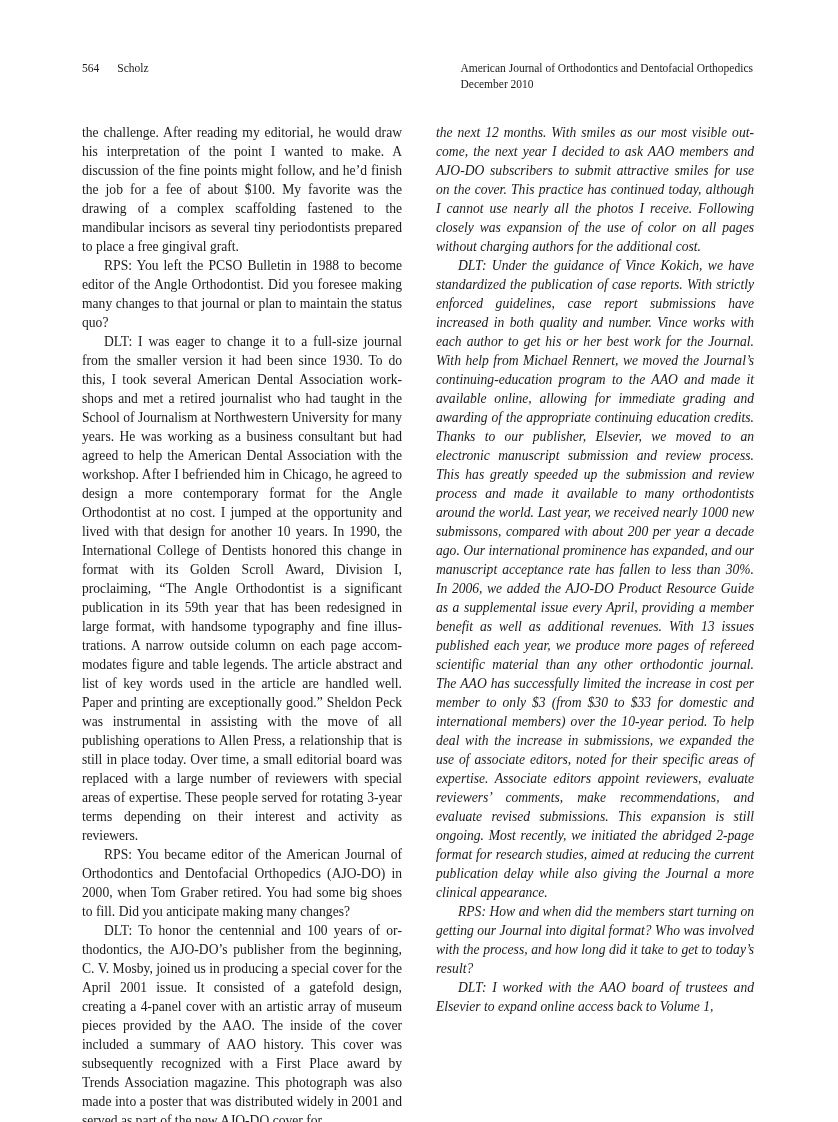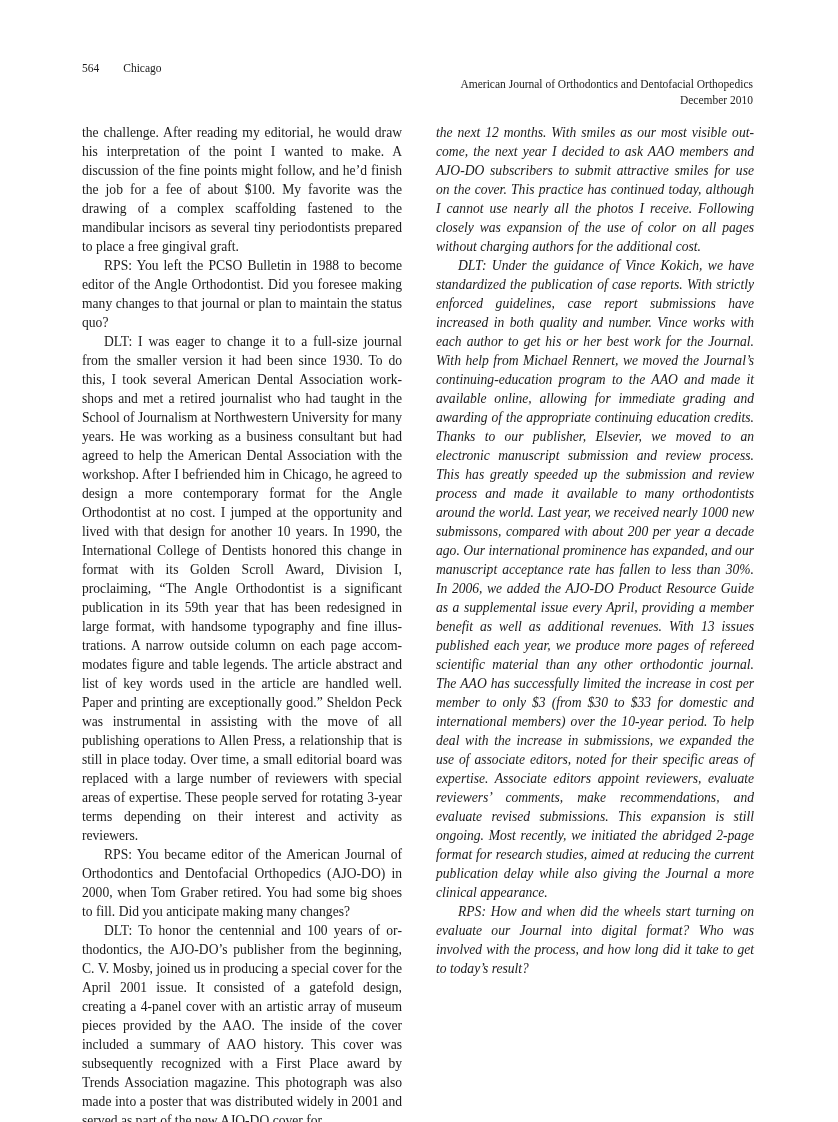--- a/index.html
+++ b/index.html
@@ -1,45 +1,46 @@
 <!DOCTYPE html>
 <html><head>
 <meta charset="utf-8">
 <style>
   html, body { margin: 0; padding: 0; background: #ffffff; }
   body { width: 838px; height: 1122px; position: relative; overflow: hidden;
          font-family: "Liberation Serif", "DejaVu Serif", serif; color: #1a1a1a; }
   .running-head { position: absolute; top: 60px; left: 82px; width: 671px; font-size: 11.5px; line-height: 16px; }
   .rh-left { position: absolute; left: 0; top: 0; }
-  .rh-left .pg { margin-right: 24px; }
-  .rh-right { position: absolute; right: 0; top: 16px; text-align: right; }
+  .rh-left .pg { margin-right: 18px; }
+  .rh-right { position: absolute; right: 0; top: 0; }
   .column { position: absolute; top: 123px; width: 320px; font-size: 13.6px; line-height: 19px; text-align: justify; hyphens: manual; }
   .col-left { left: 82px; }
   .col-right { left: 436px; width: 318px; font-style: italic; }
   .column p { margin: 0; }
   .column p.indent { text-indent: 22px; }
 </style>
 </head>
 <body>
 
 <header class="running-head">
   <div class="rh-left">
-    <span class="pg">564</span><span>Chicago</span>
+    <span class="pg">564</span><span>Scholz</span>
   </div>
   <div class="rh-right">
     <div>American Journal of Orthodontics and Dentofacial Orthopedics</div>
     <div>December 2010</div>
   </div>
 </header>
 
 <section class="column col-left">
   <p>the challenge. After reading my editorial, he would draw his interpretation of the point I wanted to make. A discussion of the fine points might follow, and he’d finish the job for a fee of about $100. My favorite was the drawing of a complex scaffolding fastened to the mandibular incisors as several tiny periodontists pre­pared to place a free gingival graft.</p>
   <p class="indent">RPS: You left the PCSO Bulletin in 1988 to become editor of the Angle Orthodontist. Did you foresee mak­ing many changes to that journal or plan to maintain the status quo?</p>
   <p class="indent">DLT: I was eager to change it to a full-size journal from the smaller version it had been since 1930. To do this, I took several American Dental Association work­shops and met a retired journalist who had taught in the School of Journalism at Northwestern University for many years. He was working as a business consultant but had agreed to help the American Dental Association with the workshop. After I befriended him in Chicago, he agreed to design a more contemporary format for the Angle Orthodontist at no cost. I jumped at the oppor­tunity and lived with that design for another 10 years. In 1990, the International College of Dentists honored this change in format with its Golden Scroll Award, Division I, proclaiming, “The Angle Orthodontist is a significant publication in its 59th year that has been redesigned in large format, with handsome typography and fine illus­trations. A narrow outside column on each page accom­modates figure and table legends. The article abstract and list of key words used in the article are handled well. Paper and printing are exceptionally good.” Shel­don Peck was instrumental in assisting with the move of all publishing operations to Allen Press, a relationship that is still in place today. Over time, a small editorial board was replaced with a large number of reviewers with special areas of expertise. These people served for rotating 3-year terms depending on their interest and activity as reviewers.</p>
   <p class="indent">RPS: You became editor of the American Journal of Orthodontics and Dentofacial Orthopedics (AJO-DO) in 2000, when Tom Graber retired. You had some big shoes to fill. Did you anticipate making many changes?</p>
   <p class="indent">DLT: To honor the centennial and 100 years of or­thodontics, the AJO-DO’s publisher from the beginning, C. V. Mosby, joined us in producing a special cover for the April 2001 issue. It consisted of a gatefold design, creating a 4-panel cover with an artistic array of mu­seum pieces provided by the AAO. The inside of the cover included a summary of AAO history. This cover was subsequently recognized with a First Place award by Trends Association magazine. This photograph was also made into a poster that was distributed widely in 2001 and served as part of the new AJO-DO cover for</p>
 </section>
 
 <section class="column col-right">
   <p>the next 12 months. With smiles as our most visible out­come, the next year I decided to ask AAO members and AJO-DO subscribers to submit attractive smiles for use on the cover. This practice has continued today, although I cannot use nearly all the photos I receive. Following closely was expansion of the use of color on all pages without charging authors for the additional cost.</p>
   <p class="indent">DLT: Under the guidance of Vince Kokich, we have standardized the publication of case reports. With strictly enforced guidelines, case report submissions have increased in both quality and number. Vince works with each author to get his or her best work for the Jour­nal. With help from Michael Rennert, we moved the Journal’s continuing-education program to the AAO and made it available online, allowing for immediate grading and awarding of the appropriate continuing education credits. Thanks to our publisher, Elsevier, we moved to an electronic manuscript submission and review process. This has greatly speeded up the submis­sion and review process and made it available to many orthodontists around the world. Last year, we received nearly 1000 new submissons, compared with about 200 per year a decade ago. Our international prominence has expanded, and our manuscript acceptance rate has fallen to less than 30%. In 2006, we added the AJO-DO Product Resource Guide as a supplemental issue every April, providing a member benefit as well as additional revenues. With 13 issues published each year, we produce more pages of refereed scientific material than any other orthodontic journal. The AAO has suc­cessfully limited the increase in cost per member to only $3 (from $30 to $33 for domestic and international members) over the 10-year period. To help deal with the increase in submissions, we expanded the use of asso­ciate editors, noted for their specific areas of expertise. Associate editors appoint reviewers, evaluate reviewers’ comments, make recommendations, and evaluate re­vised submissions. This expansion is still ongoing. Most recently, we initiated the abridged 2-page format for research studies, aimed at reducing the current publication delay while also giving the Journal a more clinical appearance.</p>
-  <p class="indent">RPS: How and when did the wheels start turning on evaluate our Journal into digital format? Who was involved with the process, and how long did it take to get to today’s result?</p>
+  <p class="indent">RPS: How and when did the members start turning on getting our Journal into digital format? Who was involved with the process, and how long did it take to get to today’s result?</p>
+  <p class="indent">DLT: I worked with the AAO board of trustees and Elsevier to expand online access back to Volume 1,</p>
 </section>
 
 </body></html>

